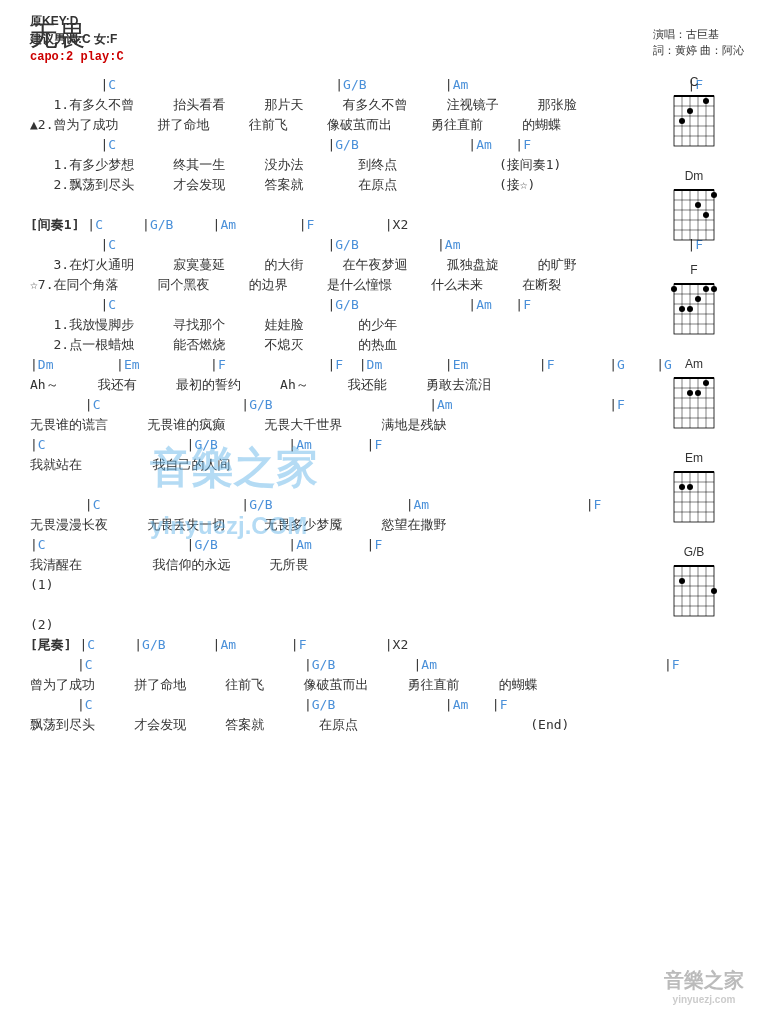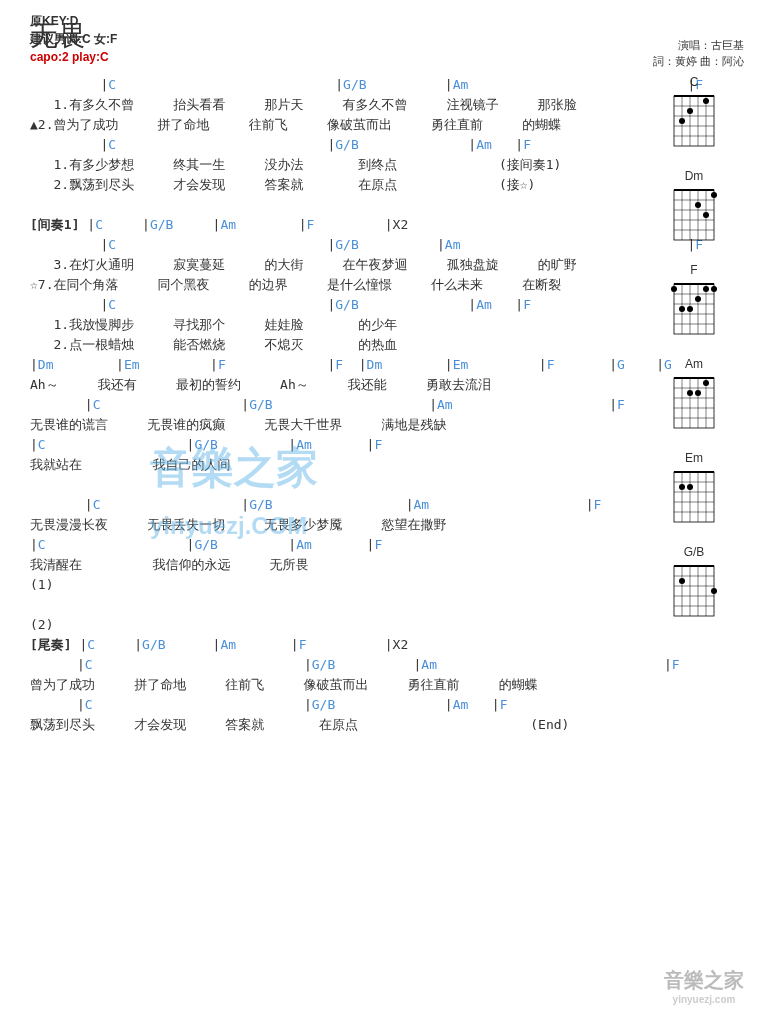--- a/index.html
+++ b/index.html
@@ -2,23 +2,23 @@
 <html><head>
 <meta charset="utf-8">
 <style>
 *{margin:0;padding:0;box-sizing:border-box}
 body{background:#f5f5f5;font-family:"Microsoft YaHei",sans-serif;font-size:13px;color:#333;width:764px;height:1020px;position:relative}
 .sheet{background:#fff;width:764px;min-height:1020px;padding:12px 20px 20px 30px;position:relative}
 .header{position:relative;margin-bottom:20px}
 .key-info{position:absolute;left:0;top:0;font-size:12px}
 .key-info div{line-height:18px}
 .bold{font-weight:bold}
-.capo{color:#c00;font-family:Liberation Sans, sans-serif;font-weight:bold}
+.capo{color:#c00;font-family:Liberation Mono, monospace;font-weight:bold}
 .title{text-align:left;font-size:28px;font-weight:normal;padding-top:5px}
-.meta{position:absolute;right:0;top:25px;font-size:11px;text-align:right}
+.meta{position:absolute;right:0;top:14px;font-size:11px;text-align:left}
 .meta div{line-height:16px}
 .content{width:590px}
 .line{line-height:20px;white-space:pre;font-family:"Microsoft YaHei",monospace}
 .chord{color:#4a90d9}
 .sec{color:#333;font-weight:bold}
 .chords-col{position:absolute;right:30px;top:75px;width:80px}
 .chord-box{margin-bottom:15px;text-align:center}
 .chord-name{font-size:12px;margin-bottom:2px}
 .diagram{width:50px;height:60px;margin:0 auto}
 .wm{position:absolute;top:440px;left:150px;font-size:42px;color:#5ab0e8;opacity:.45;font-weight:bold;pointer-events:none;font-family:Arial}

